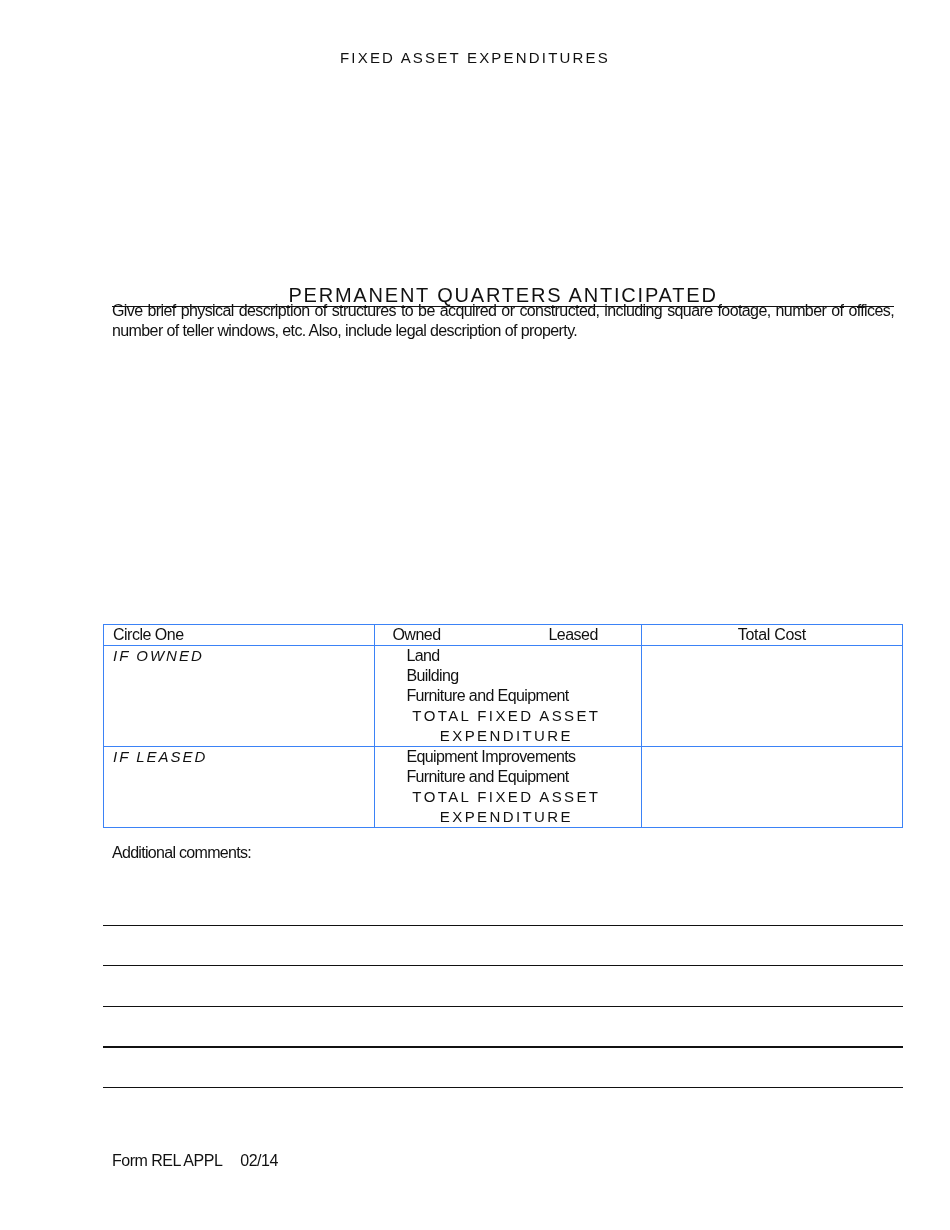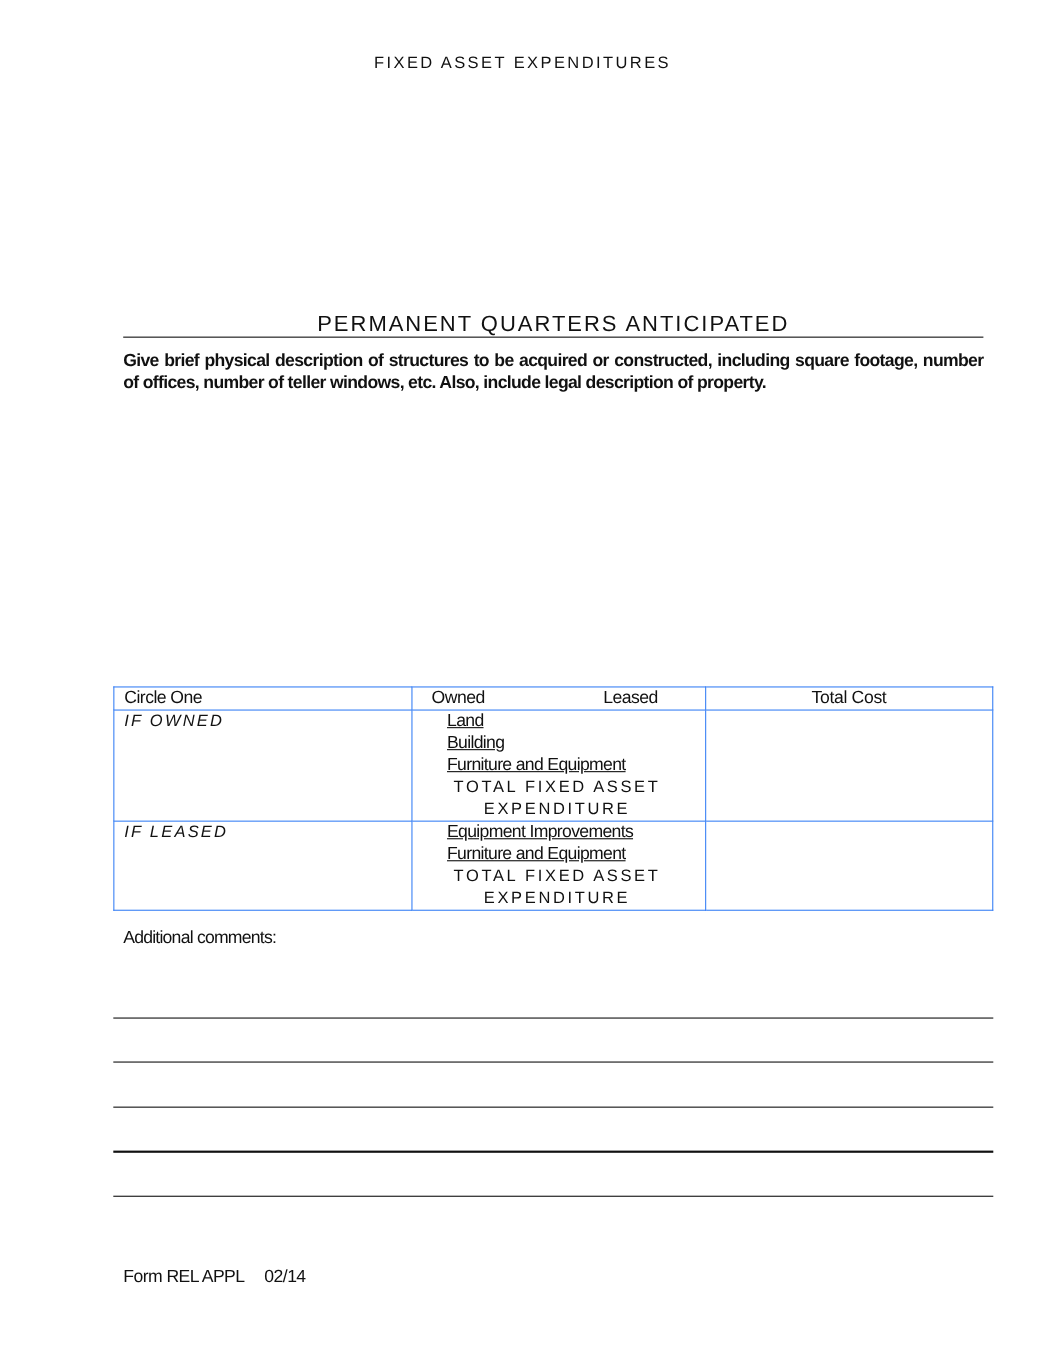--- a/index.html
+++ b/index.html
@@ -14,44 +14,43 @@
     }
     .section-title {
       left: 112px; width: 782px; top: 286px; text-align: center;
       font-size: 20px; letter-spacing: 1.8px; line-height: 18px;
     }
     .section-rule {
       left: 112px; width: 782px; top: 306px; height: 0;
       border-top: 1px solid #111;
     }
     .instructions {
-      left: 112px; width: 782px; top: 319px;
+      left: 112px; width: 782px; top: 301px;
       font-size: 16px; line-height: 20px; text-align: justify;
       letter-spacing: -0.6px;
-      font-weight: bold;
     }
     table.expenditure {
       position: absolute; left: 103px; top: 624px; width: 800px;
       border-collapse: collapse; font-size: 16px;
     }
     table.expenditure td, table.expenditure th {
       border: 1px solid #3b82f6; padding: 0; vertical-align: top; font-weight: normal;
     }
     .col1 { width: 266px; }
     .col2 { width: 266px; }
     .col3 { width: 266px; }
     .hdr-row th { height: 20px; line-height: 19px; }
     .hdr-circle { text-align: left; padding-left: 9px !important; letter-spacing: -0.5px; }
     .hdr-ownlease { position: relative; text-align: right; }
     .hdr-owned { position: absolute; left: 17px; top: 0; letter-spacing: -0.5px; }
     .hdr-leased { position: absolute; left: 173px; top: 0; letter-spacing: -0.5px; }
     .hdr-total { text-align: center; letter-spacing: -0.3px; }
     .row-label { padding-left: 9px !important; letter-spacing: 2px; line-height: 20px; font-size: 15px; font-style: italic; }
     .items { padding-left: 31px !important; line-height: 20px; }
-    .item { letter-spacing: -0.6px; text-decoration: underline; }
+    .item { letter-spacing: -0.6px; }
     .total-line { text-align: center; letter-spacing: 2.4px; font-size: 15px; width: 200px; }
     .owned-row td { height: 99px; }
     .leased-row td { height: 79px; }
     .comments-label {
       left: 112px; top: 844px; font-size: 16px; letter-spacing: -0.7px;
     }
     .comment-line {
       left: 103px; width: 800px; height: 0; border-top: 1px solid #111;
     }
     .comment-line.thick { border-top-width: 2px; }

